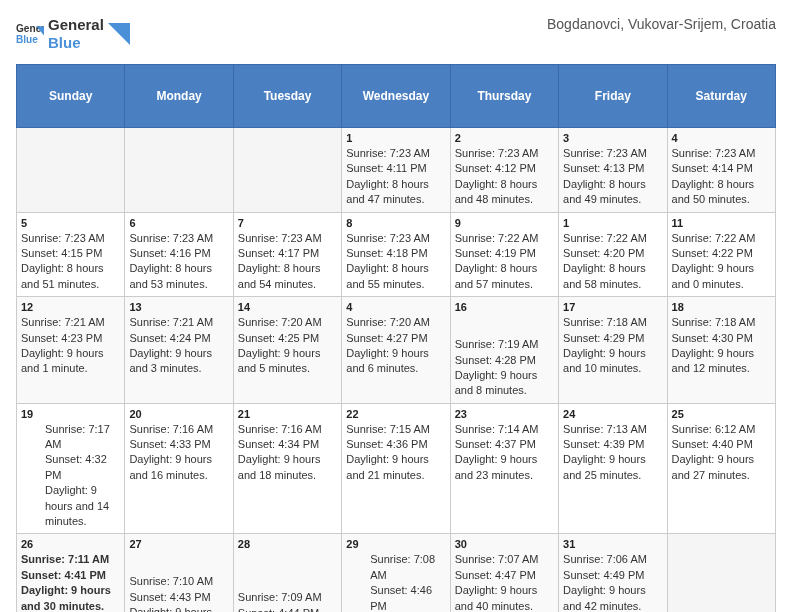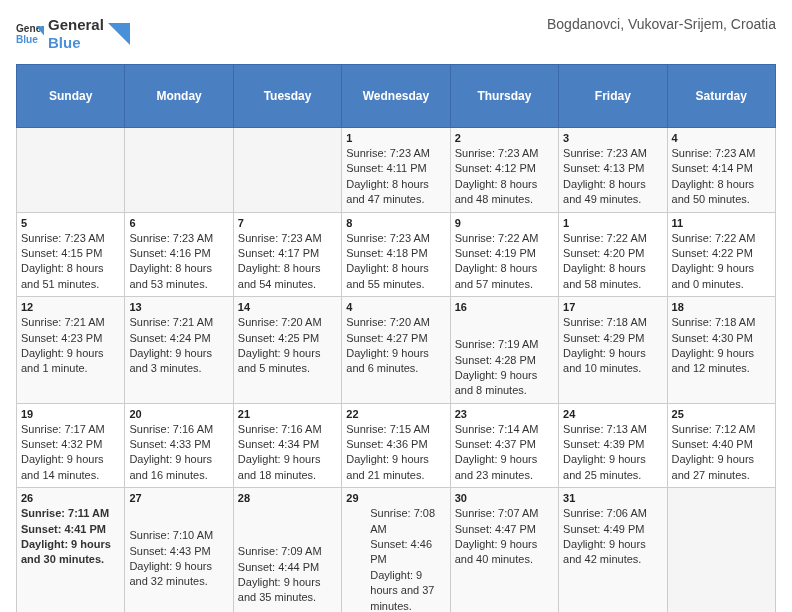--- a/index.html
+++ b/index.html
@@ -230,21 +230,21 @@
         <td>
           <div class="day-number">18</div>
           <div class="day-info" style="white-space: pre-line;">Sunrise: 7:18 AM
 Sunset: 4:30 PM
 Daylight: 9 hours and 12 minutes.</div>
         </td>
       </tr>
       <tr>
         <td>
           <div class="day-number">19</div>
-          <div class="day-info" style="white-space: pre-line;">Sunrise: 7:17 AM
+          <div class="day-info" style="white-space: pre-line; margin-left: 24px;">Sunrise: 7:17 AM
 Sunset: 4:32 PM
 Daylight: 9 hours and 14 minutes.</div>
         </td>
         <td>
           <div class="day-number">20</div>
           <div class="day-info" style="white-space: pre-line;">Sunrise: 7:16 AM
 Sunset: 4:33 PM
 Daylight: 9 hours and 16 minutes.</div>
         </td>
         <td>
@@ -266,21 +266,21 @@
 Daylight: 9 hours and 23 minutes.</div>
         </td>
         <td>
           <div class="day-number">24</div>
           <div class="day-info" style="white-space: pre-line;">Sunrise: 7:13 AM
 Sunset: 4:39 PM
 Daylight: 9 hours and 25 minutes.</div>
         </td>
         <td>
           <div class="day-number">25</div>
-          <div class="day-info" style="white-space: pre-line;">Sunrise: 7:12 AM
+          <div class="day-info" style="white-space: pre-line;">Sunrise: 6:12 AM
 Sunset: 4:40 PM
 Daylight: 9 hours and 27 minutes.</div>
         </td>
       </tr>
       <tr>
         <td>
           <div class="day-number">26</div>
           <div class="day-info" style="white-space: pre-line; font-weight: bold;">Sunrise: 7:11 AM
 Sunset: 4:41 PM
 Daylight: 9 hours and 30 minutes.</div>

